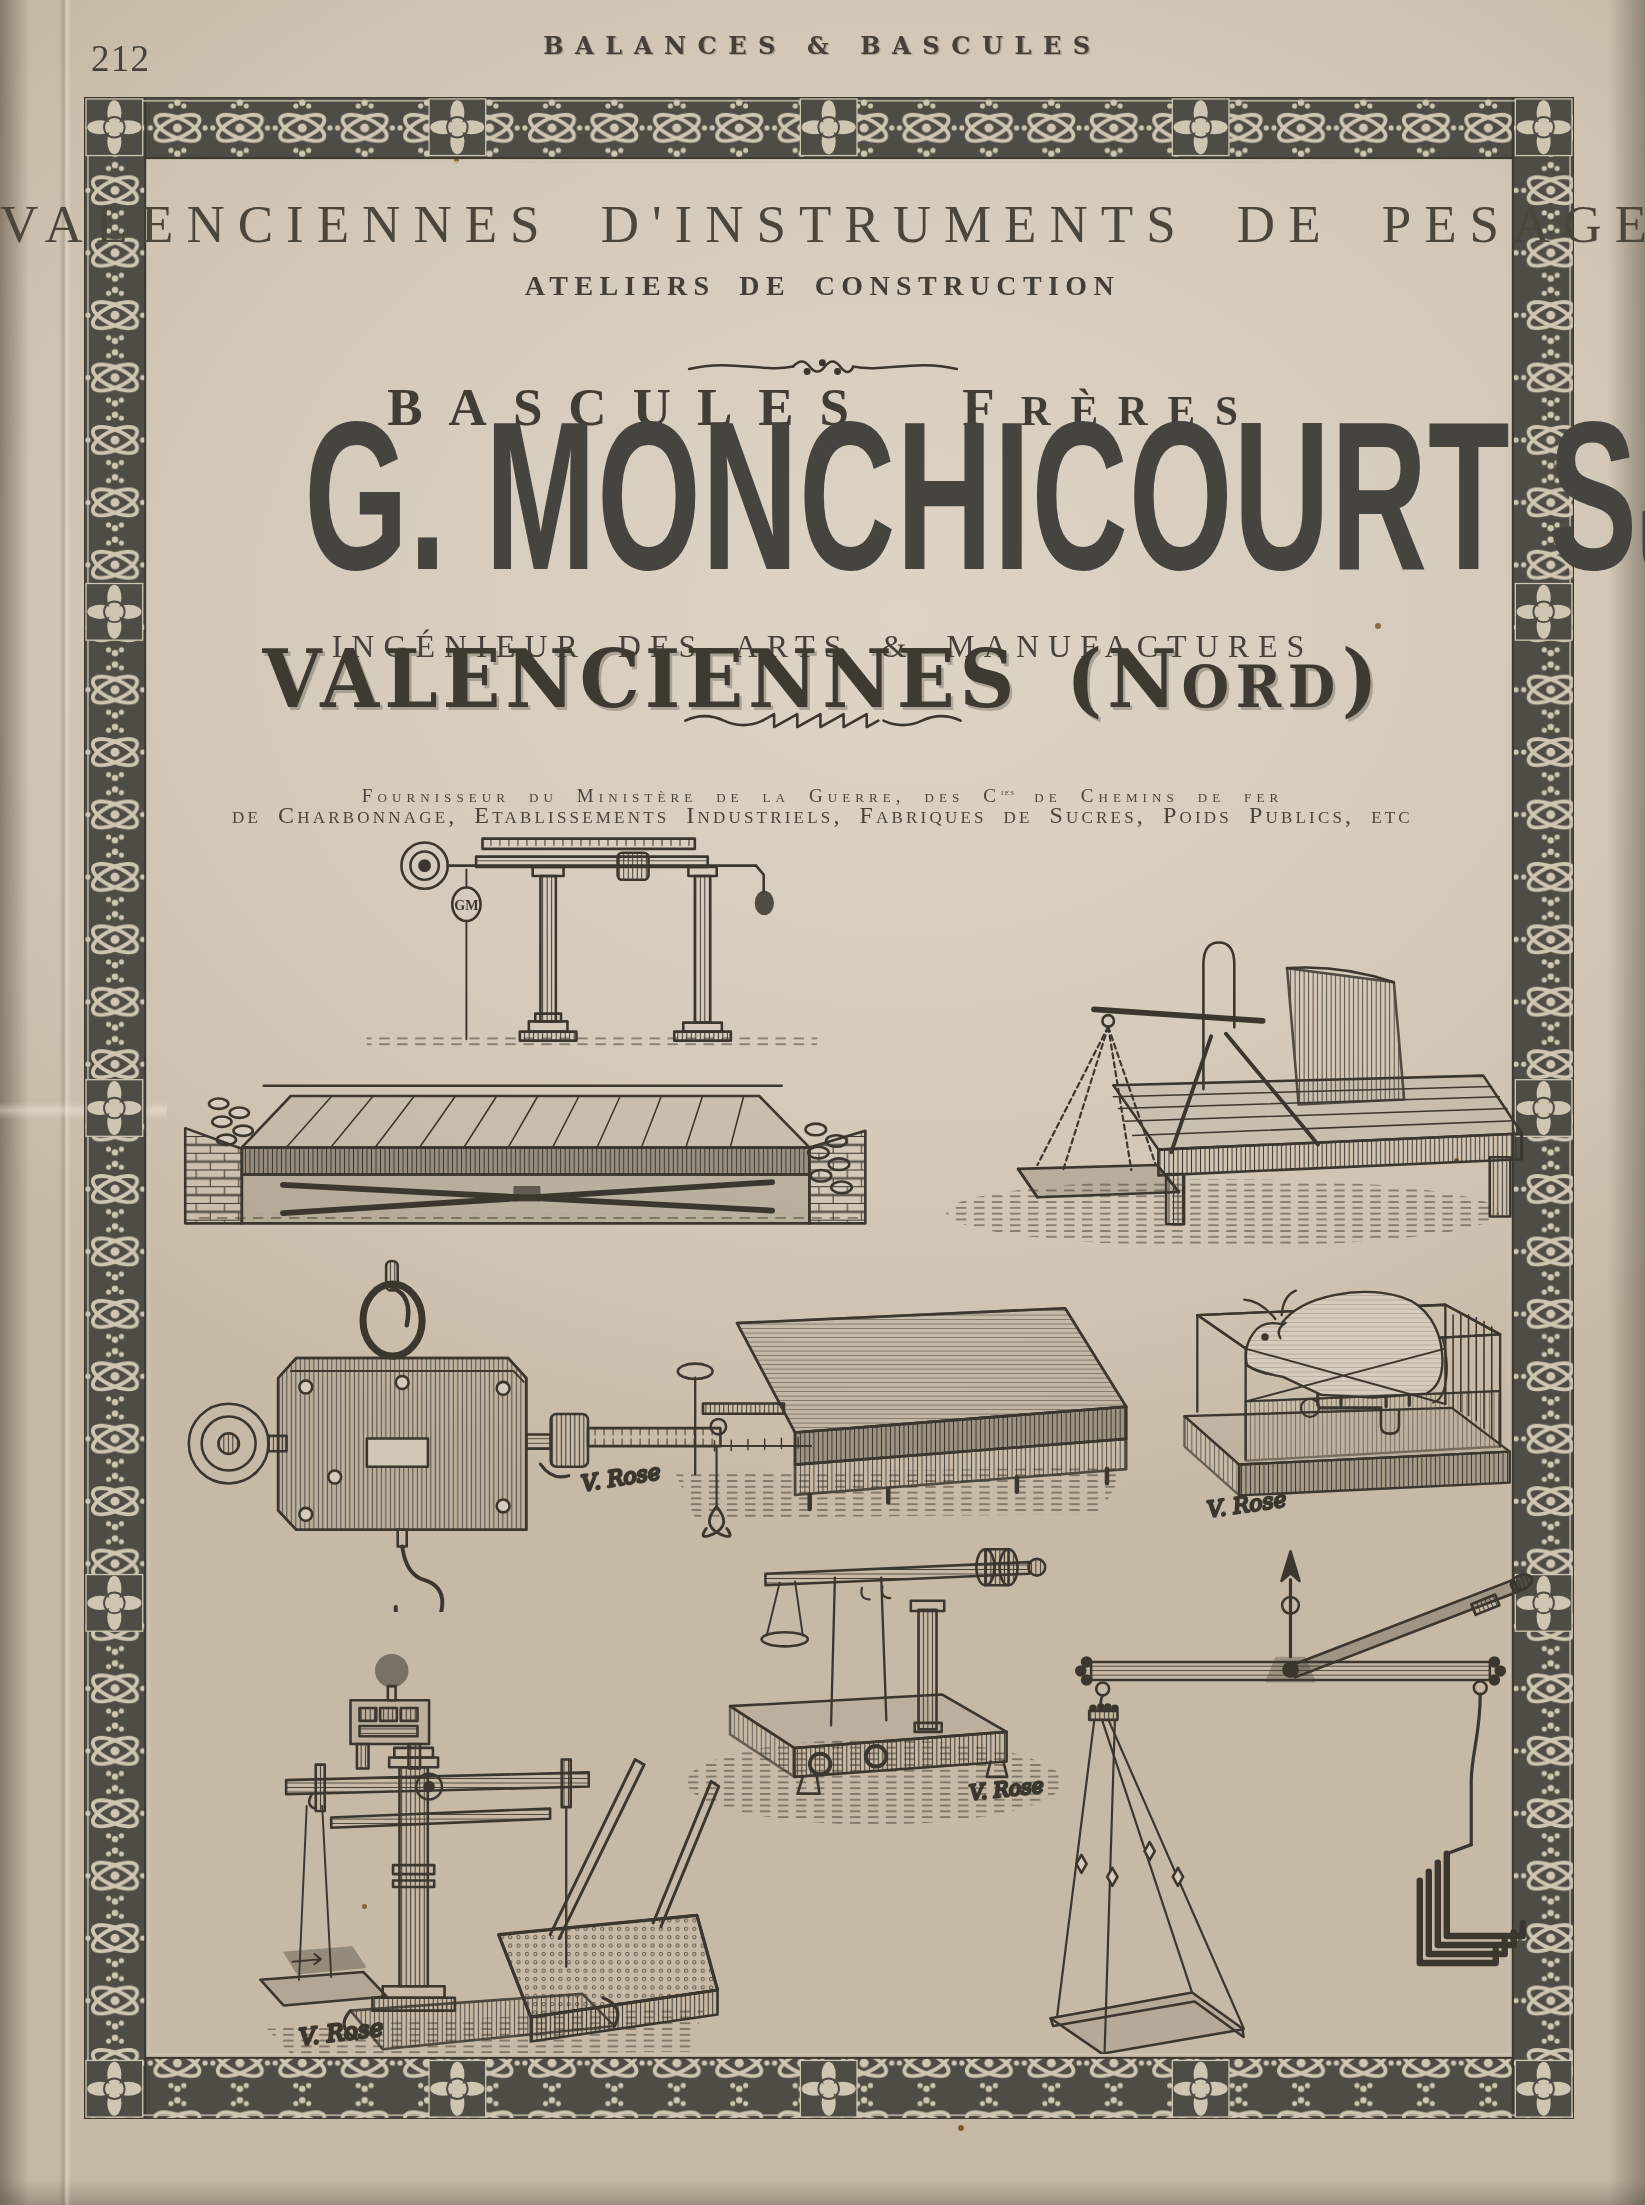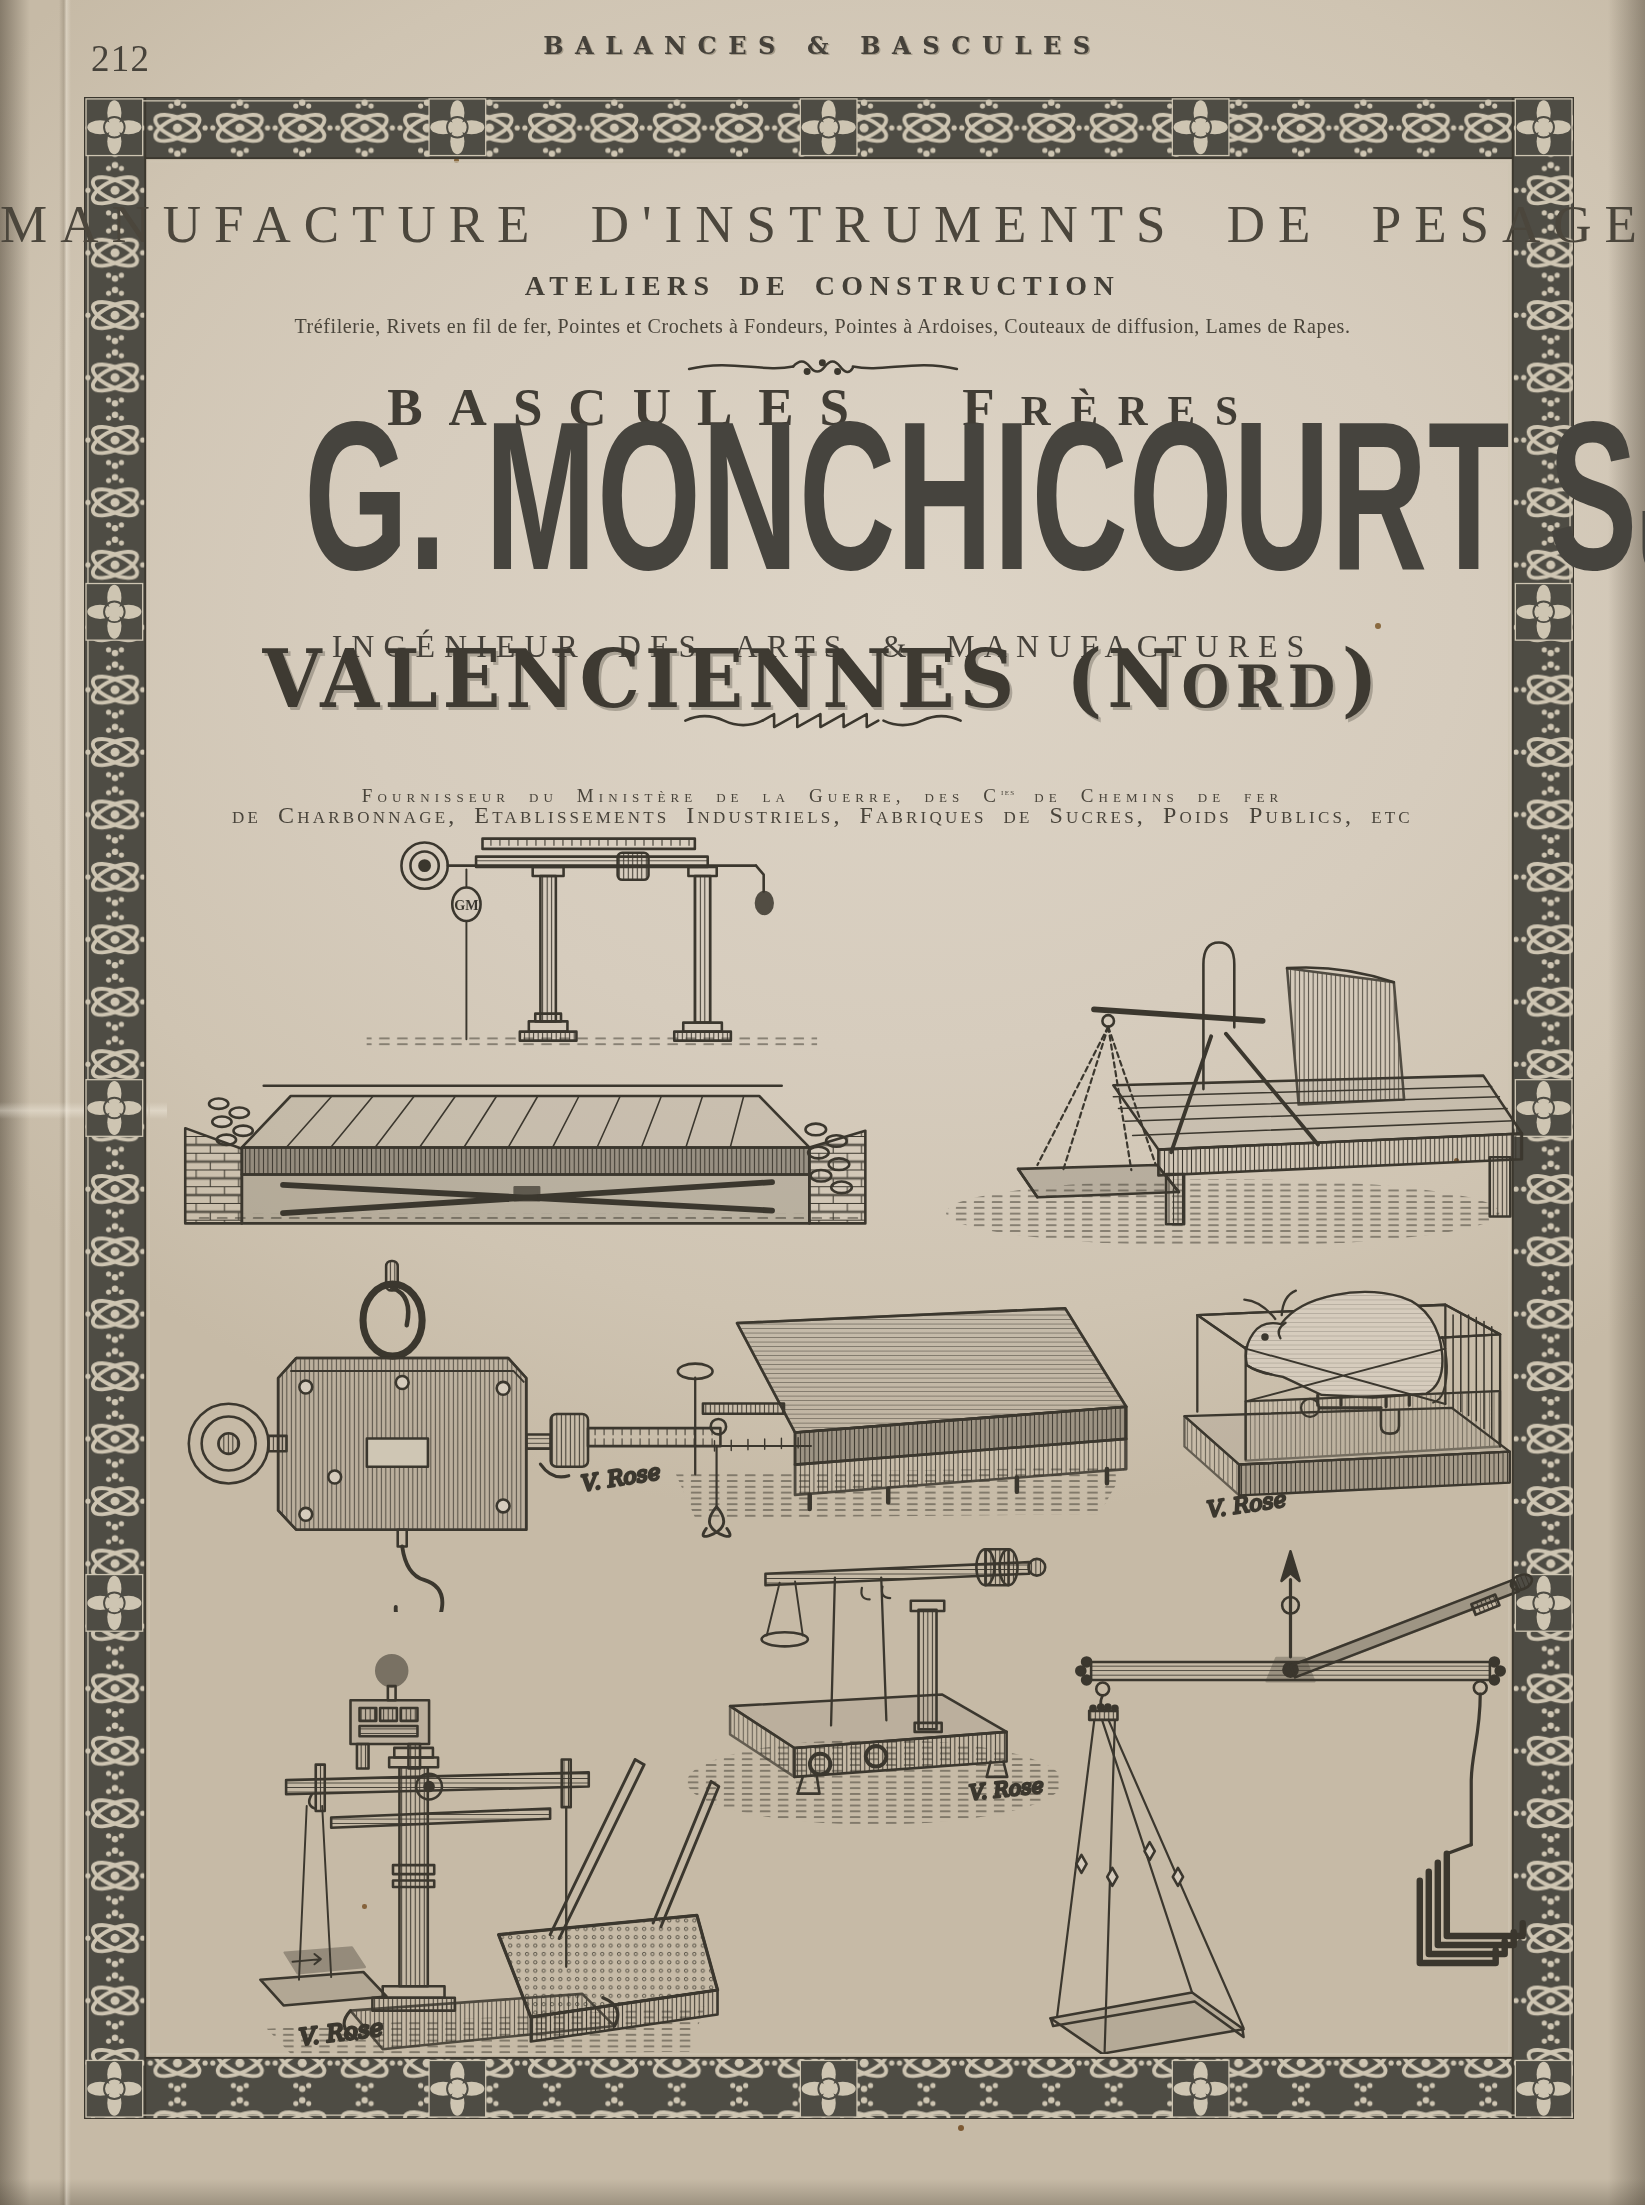--- a/index.html
+++ b/index.html
@@ -144,23 +144,22 @@
         <use href="#rosette" x="1735" y="3095"></use>
       <use href="#rosette" x="47" y="800"></use>
         <use href="#rosette" x="47" y="1571"></use>
         <use href="#rosette" x="47" y="2340"></use>
       <use href="#rosette" x="2268" y="800"></use>
         <use href="#rosette" x="2268" y="1571"></use>
         <use href="#rosette" x="2268" y="2340"></use>
     </g>
   </svg>
 
-  <h1 class="centered main-title">MANUFACTURE D'INSTRUMENTS DE PESAGE</h1>
+  <h1 class="centered main-title">VALENCIENNES D'INSTRUMENTS DE PESAGE</h1>
   <div class="centered subtitle">ATELIERS DE CONSTRUCTION</div>
-  <div class="centered products-line">Tréfilerie, Rivets en fil de fer, Pointes et Crochets à Fondeurs, Pointes à Ardoises, Couteaux de diffusion, Lames de Rapes.</div>
 
   <svg class="flourish" style="top:350px" width="277" height="33" viewBox="0 0 430 52">
     <g class="eng" stroke-width="4">
       <path d="M4,30 C70,14 120,36 168,26"></path>
       <path d="M426,30 C360,14 310,36 262,26"></path>
       <path d="M168,26 q14,-16 26,0 q12,16 24,0 q12,-16 24,0 q12,16 20,2"></path>
       <circle cx="190" cy="34" r="3.5" fill="#3b372e"></circle>
         <circle cx="214" cy="20" r="3.5" fill="#3b372e"></circle>
       <circle cx="238" cy="34" r="3.5" fill="#3b372e"></circle>
     </g>

